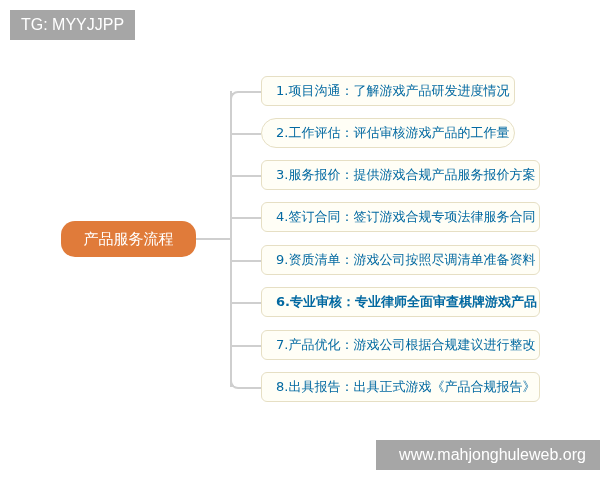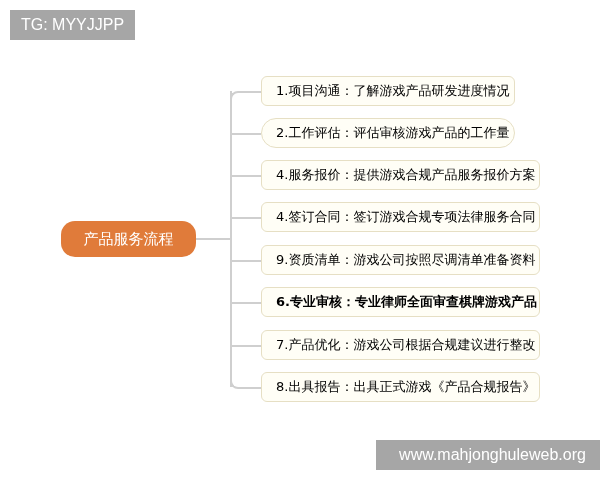--- a/index.html
+++ b/index.html
@@ -11,21 +11,21 @@
   .root { position:absolute; left:61px; top:221px; width:135px; height:36px; background:#e07b3a;
           border-radius:14px; color:#fff; font-size:15px; line-height:36px; text-align:center; }
   .conn { position:absolute; border-color:#cfcfcf; border-style:solid; border-width:0; }
   .trunk { left:230px; top:91px; width:0; height:296px; border-left-width:2px; }
   .root-link { left:196px; top:238px; width:35px; height:0; border-top-width:2px; }
   .branch { position:absolute; left:230px; width:31px; height:0; border-top:2px solid #cfcfcf; }
   .branch.first { border-left:2px solid #cfcfcf; border-top-left-radius:8px; height:8px; }
   .branch.last  { border-left:2px solid #cfcfcf; border-bottom:2px solid #cfcfcf; border-top:0;
                   border-bottom-left-radius:8px; height:8px; }
   .node { position:absolute; left:261px; height:28px; background:#fffef6; border:1px solid #e6dfc4;
-          border-radius:6px; color:#000000; font-size:13px; line-height:28px; padding-left:14px;
+          border-radius:6px; color:#0369a1; font-size:13px; line-height:28px; padding-left:14px;
           box-sizing:content-box; white-space:nowrap; }
 </style>
 </head>
 <body>
 
 <div class="wm wm-top">TG: MYYJJPP</div>
 
 <div class="conn root-link"></div>
 <div class="conn trunk"></div>
 
@@ -35,20 +35,20 @@
 <div class="branch" style="top:133px;"></div>
 <div class="branch" style="top:175px;"></div>
 <div class="branch" style="top:217px;"></div>
 <div class="branch" style="top:260px;"></div>
 <div class="branch" style="top:302px;"></div>
 <div class="branch" style="top:345px;"></div>
 <div class="branch last" style="top:379px;"></div>
 
 <div class="node" style="top:76px;  width:238px;">1.项目沟通：了解游戏产品研发进度情况</div>
 <div class="node" style="top:118px; width:238px;border-radius:15px;">2.工作评估：评估审核游戏产品的工作量</div>
-<div class="node" style="top:160px; width:263px;">4.服务报价：提供游戏合规产品服务报价方案</div>
+<div class="node" style="top:160px; width:263px;">3.服务报价：提供游戏合规产品服务报价方案</div>
 <div class="node" style="top:202px; width:263px;">4.签订合同：签订游戏合规专项法律服务合同</div>
 <div class="node" style="top:245px; width:263px;">9.资质清单：游戏公司按照尽调清单准备资料</div>
 <div class="node" style="top:287px; width:263px;font-weight:bold;">6.专业审核：专业律师全面审查棋牌游戏产品</div>
 <div class="node" style="top:330px; width:263px;">7.产品优化：游戏公司根据合规建议进行整改</div>
 <div class="node" style="top:372px; width:263px;">8.出具报告：出具正式游戏《产品合规报告》</div>
 
 <div class="wm wm-bottom">www.mahjonghuleweb.org</div>
 
 </body></html>

